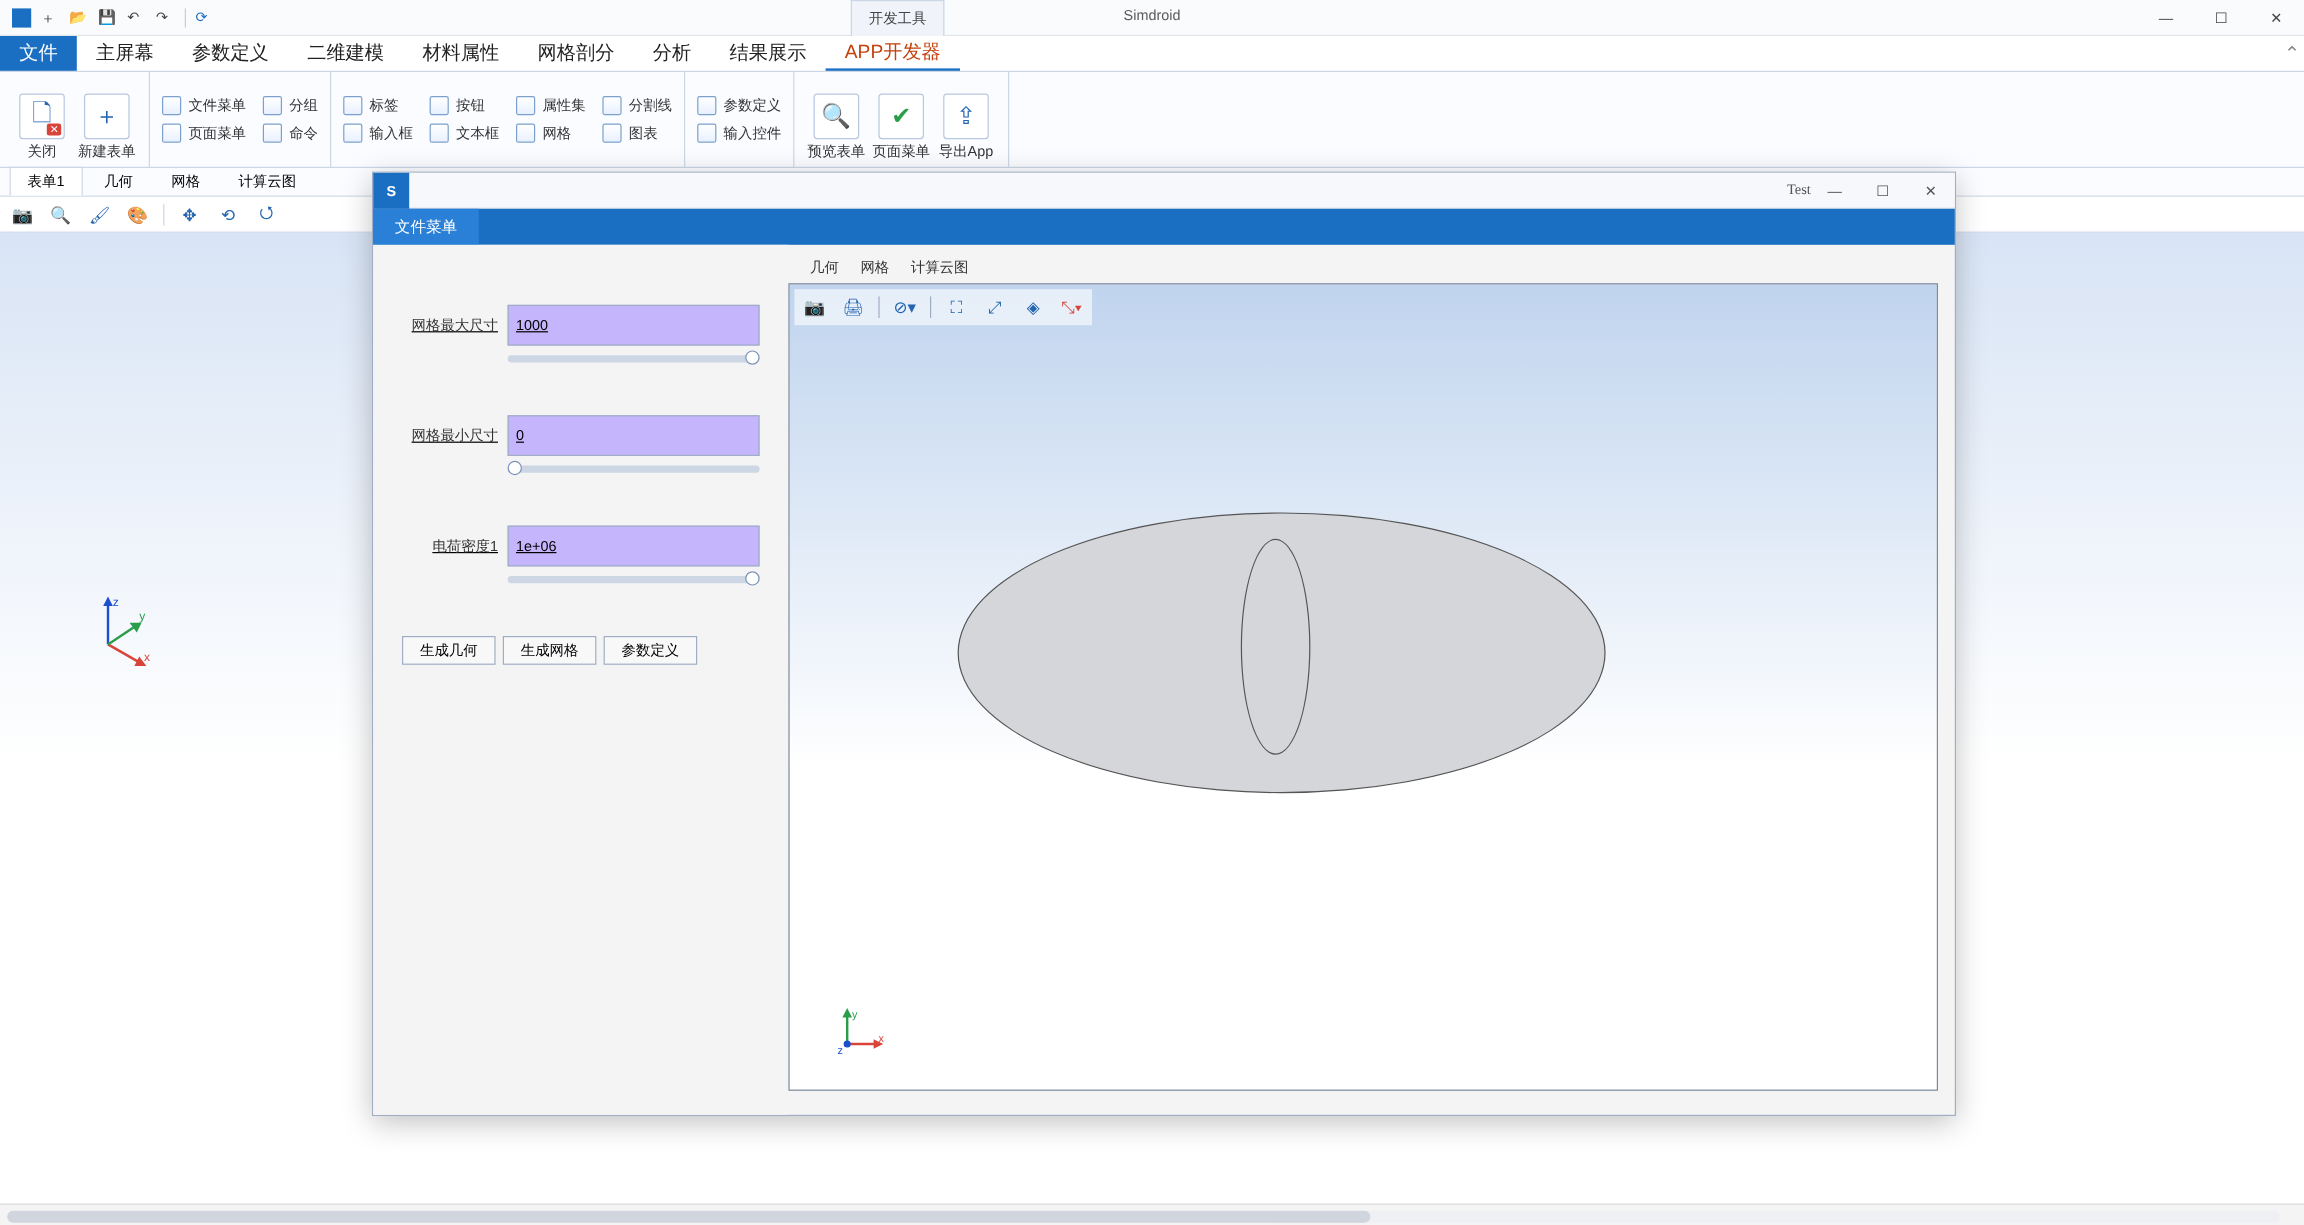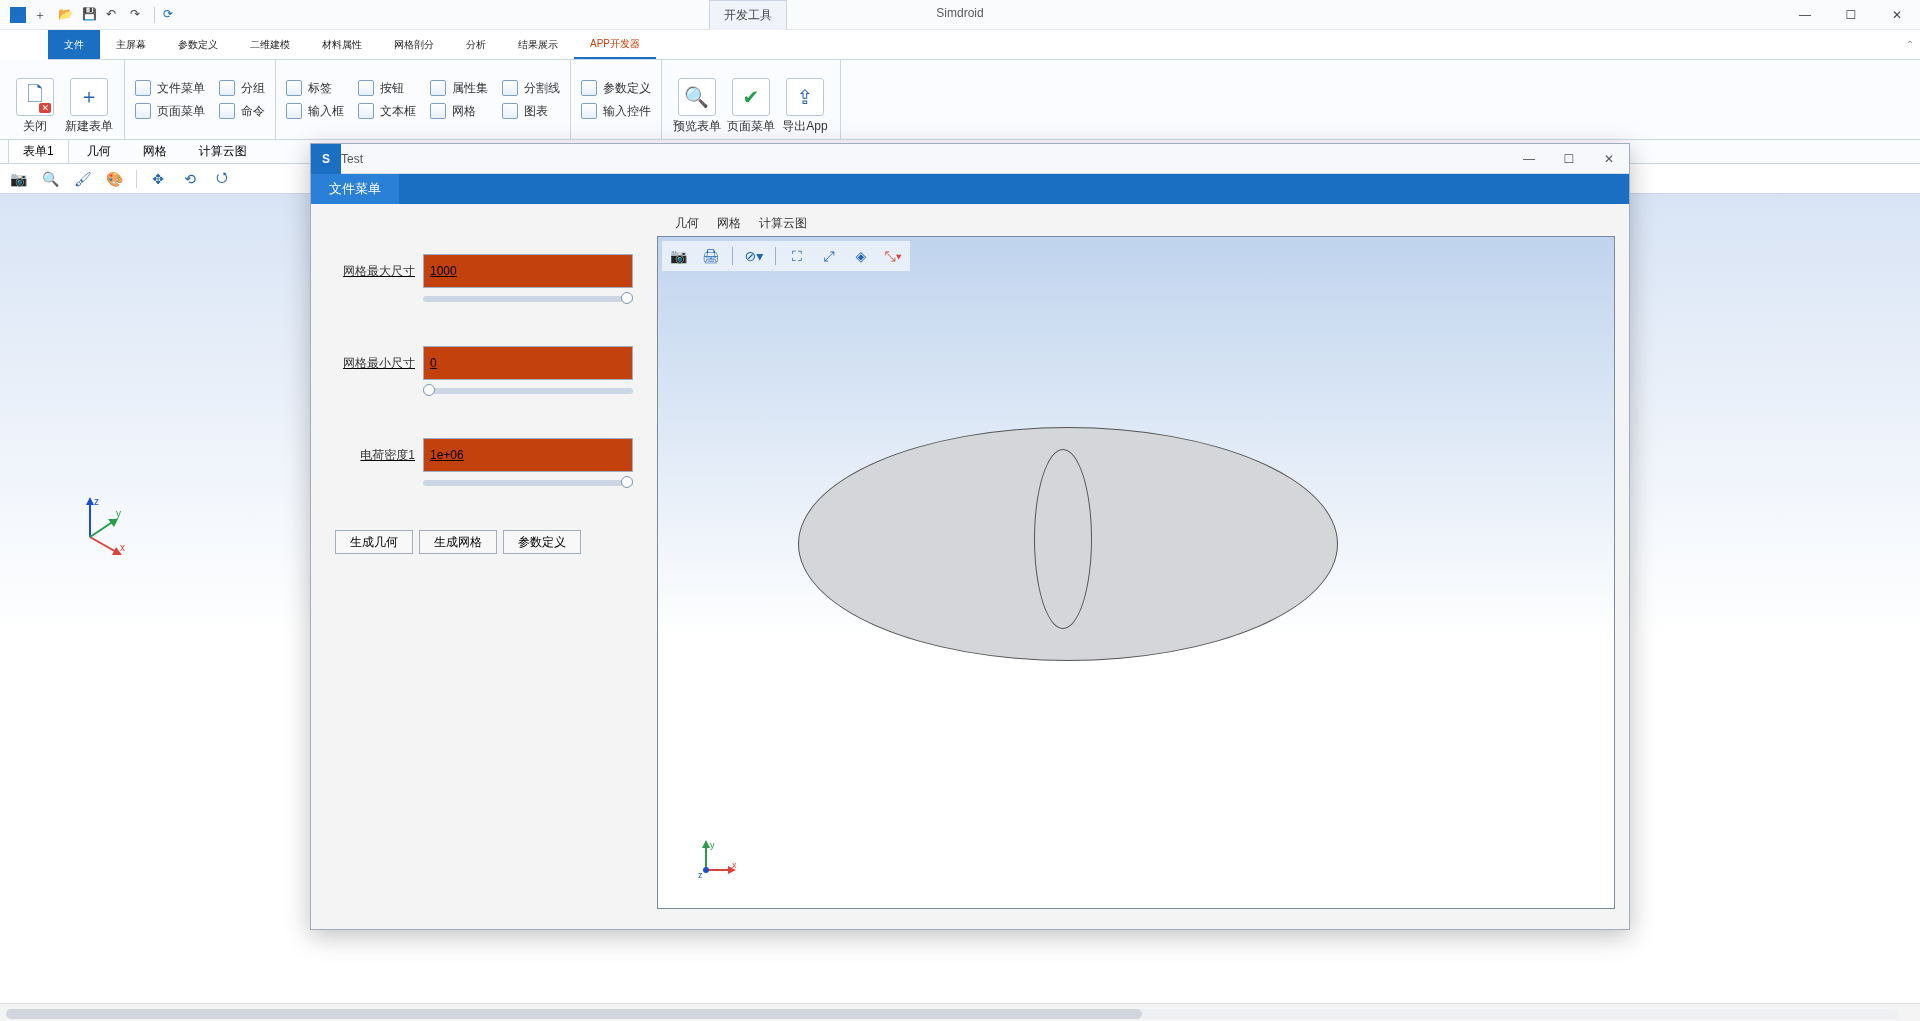--- a/index.html
+++ b/index.html
@@ -18,21 +18,21 @@
 }
 .titlebar .app-title { position: absolute; left: 50%; transform: translateX(-50%); top: 6px; color: #5a5a5a; }
 .titlebar .wincontrols { margin-left: auto; display: flex; }
 .titlebar .wincontrols span {
   width: 46px; height: 30px; display: flex; align-items: center; justify-content: center; color: #444;
 }
 
 
 .ribbon-tabs {
   height: 30px; background: #fff; display: flex; align-items: stretch;
-  border-bottom: 1px solid #cdd6e5; font-size: 10px; margin-left: 48px;
+  border-bottom: 1px solid #cdd6e5; font-size: 16px;
 }
 .ribbon-tabs .rtab {
   padding: 0 16px; display: flex; align-items: center; color: #222;
 }
 .ribbon-tabs .rtab.file { background: #1b6fc2; color: #fff; }
 .ribbon-tabs .rtab.active { color: #c2410c; border-bottom: 2px solid #1b6fc2; }
 .ribbon-tabs .spacer { flex: 1; }
 .ribbon-tabs .caret { width: 20px; display: flex; align-items: center; justify-content: center; color: #888; }
 
 
@@ -103,40 +103,40 @@
   display: flex; flex-direction: column;
 }
 .dialog .d-title {
   height: 30px; display: flex; align-items: center; background: #f7f8fb;
   border-bottom: 1px solid #d7dde8; font-size: 12px; color: #555;
 }
 .dialog .d-title .logo {
   width: 30px; height: 30px; background: #1b6fc2; color: #fff;
   display: flex; align-items: center; justify-content: center; font-weight: bold;
 }
-.dialog .d-title .t-text { flex: 1; text-align: left; font-family: Liberation Sans, sans-serif; }
+.dialog .d-title .t-text { flex: 1; text-align: right; font-family: Liberation Serif, serif; }
 .dialog .d-title .wc { width: 40px; text-align: center; }
 
 .dialog .d-menubar {
   height: 30px; background: #1b6fc2; color: #fff; display: flex;
 }
 .dialog .d-menubar .mtab {
   padding: 6px 18px; font-size: 13px; background: #2a7fd6;
 }
 
 .dialog .d-body { flex: 1; display: flex; }
 .dialog .d-left {
   width: 346px; background: #f4f4f4; padding: 50px 24px; font-size: 12px;
 }
 .param { margin-bottom: 44px; text-decoration: underline; }
 .param .row { display: flex; align-items: center; gap: 8px; }
 .param label { width: 80px; text-align: right; color: #333; }
 .param input[type=text] {
   flex: 1; height: 22px; border: 1px solid #9faec4; padding: 16px 6px; font-size: 12px;
-  background: #c2410c;
+  background: #c4b5fd;
 }
 .param .slider {
   margin: 8px 0 0 88px; height: 6px; background: #ccd6e5; border-radius: 3px;
   position: relative;
 }
 .param .slider .thumb {
   position: absolute; top: -4px; width: 12px; height: 12px; background: #fff;
   border: 1px solid #7b93b5; border-radius: 50%;
 }
 .btncol { display: flex; flex-direction: row; align-items: center; gap: 6px; margin-top: 10px; }

